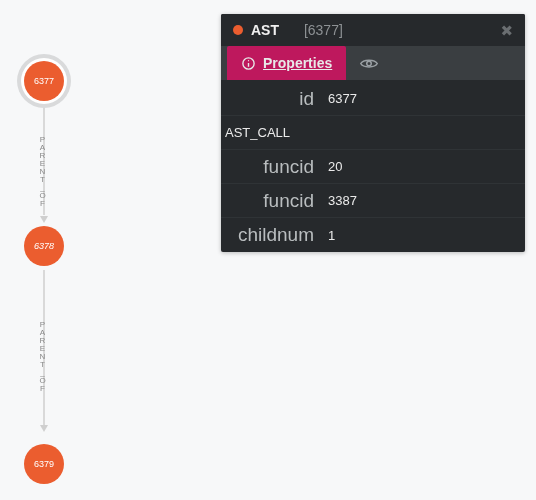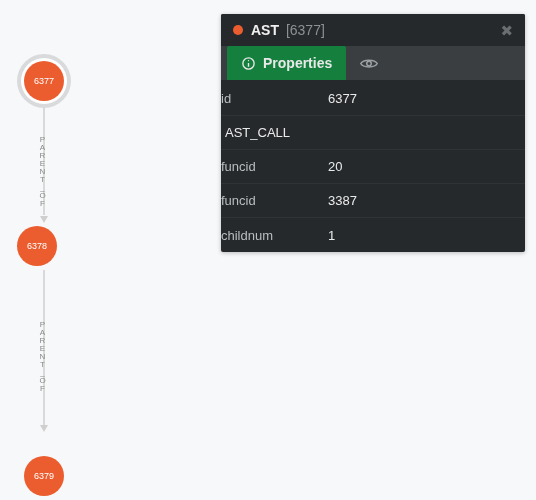--- a/index.html
+++ b/index.html
@@ -83,21 +83,21 @@
     flex: 0 0 auto;
   }
   .panel-header .title {
     font-weight: 700;
     font-size: 14px;
     color: #f0f0f0;
   }
   .panel-header .title .sub {
     font-weight: 400;
     color: #8d9194;
-    margin-left: 3px;
+    margin-left: 21px;
   }
   .panel-header .close {
     margin-left: auto;
     color: #6a6e71;
     cursor: pointer;
     font-size: 15px;
     line-height: 1;
   }
   .tabs {
     display: flex;
@@ -109,63 +109,64 @@
     display: flex;
     align-items: center;
     gap: 7px;
     padding: 9px 14px;
     font-size: 14px;
     font-weight: 600;
     color: #e8e8e8;
     cursor: pointer;
     border-radius: 2px 2px 0 0;
   }
-  .tab.active { background: #15803d; }
+  .tab.active { background: #be185d; text-decoration: underline; }
   .tab.inactive { color: #9aa0a4; }
   .tab .icon-svg { display: block; }
 
   .props {
     padding: 2px 0 0 0;
   }
   .prop-row {
     display: flex;
     align-items: center;
     min-height: 34px;
     border-bottom: 1px solid #2f3336;
   }
   .prop-row:last-child { border-bottom: none; }
   .prop-key {
     width: 103px;
+    text-align: right;
     padding-right: 10px;
     color: #b9bdbf;
-    font-size: 13px;
+    font-size: 19px;
   }
   .prop-val {
     color: #eaeaea;
     font-size: 13px;
     padding-left: 4px;
   }
 </style>
 </head>
 <body>
 
 <div class="graph" id="graph">
     <div class="edge-line" style="top: 105px; height: 110px;"></div>
     <div class="edge-arrow" style="top: 216px;"></div>
     <div class="edge-label" style="top: 135px;">PARENT_OF</div>
     <div class="edge-line" style="top: 270px; height: 155px;"></div>
     <div class="edge-arrow" style="top: 425px;"></div>
     <div class="edge-label" style="top: 320px;">PARENT_OF</div>
     <div class="node selected" style="left: 24px; top: 61px;">
       <span>6377</span>
     </div>
-    <div class="node" style="left: 17px; top: 226px;">
+    <div class="node" style="left: 24px; top: 226px; font-style: italic;">
       <span>6378</span>
     </div>
-    <div class="node" style="left: 24px; top: 456px;">
+    <div class="node" style="left: 24px; top: 444px;">
       <span>6379</span>
     </div>
   </div>
 
 <div class="panel">
   <div class="panel-header">
     <span class="dot"></span>
     <span class="title">
       <span>AST</span>
       <span class="sub">[6377]</span>

